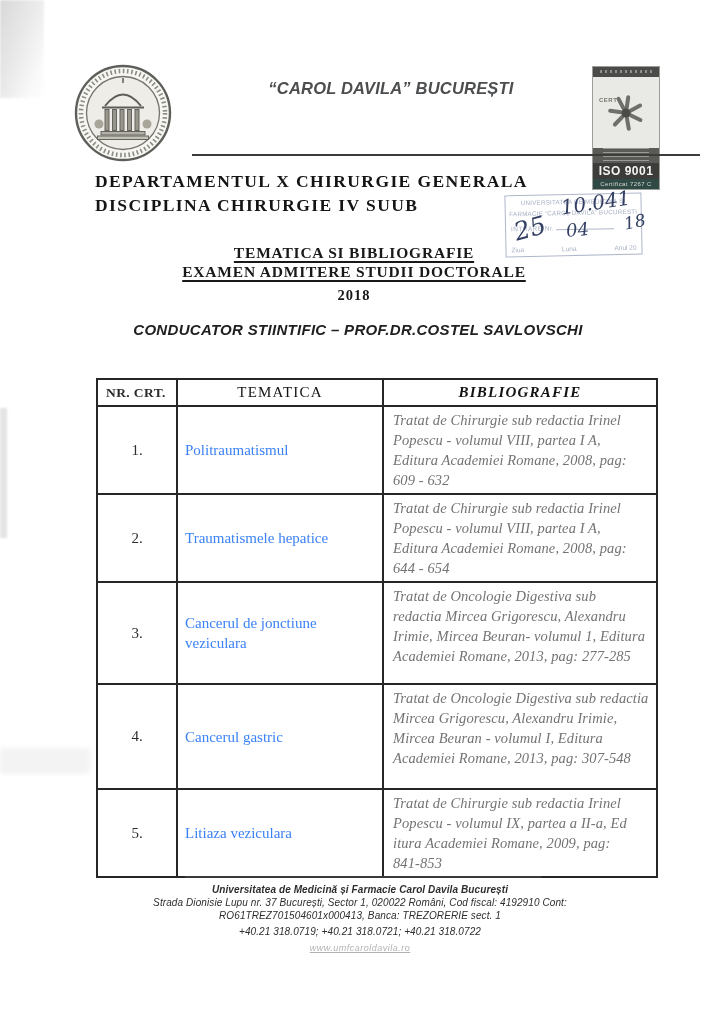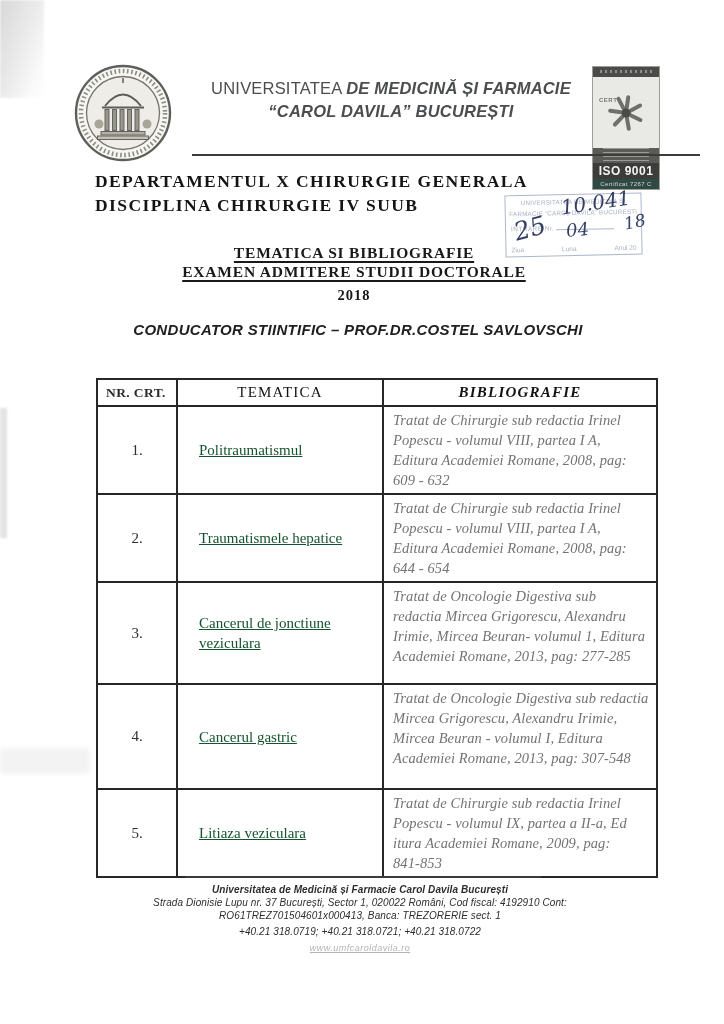--- a/index.html
+++ b/index.html
@@ -85,22 +85,22 @@
   table.main col.c1 { width:80px; } table.main col.c2 { width:206px; } table.main col.c3 { width:274px; }
   table.main th, table.main td { border:2px solid #262626; }
   th.h-nr { font-family:"Liberation Serif", serif; font-size:13.5px; letter-spacing:.4px;
     color:#2c2c2c; text-align:left; padding-left:8px; font-weight:bold; }
   th.h-tema { font-family:"Liberation Serif", serif; font-size:15px; letter-spacing:1.2px;
     font-weight:normal; color:#141414; }
   th.h-bib { font-family:"Liberation Serif", serif; font-size:15px; letter-spacing:1.2px;
     font-weight:bold; font-style:italic; color:#141414; }
   td.c-nr { font-family:"Liberation Serif", serif; font-size:15px; text-align:center;
     vertical-align:middle; color:#2e2e2e; }
-  td.c-tema { font-family:"Liberation Serif", serif; font-size:15px; color:#14532d;
-    vertical-align:middle; padding-left:21px; white-space:pre-line; line-height:20px;text-decoration:underline; }
+  td.c-tema { font-family:"Liberation Serif", serif; font-size:15px; color:#3b82f6;
+    vertical-align:middle; padding-left:7px; white-space:pre-line; line-height:20px; }
   td.c-bib { font-family:"Liberation Serif", serif; font-style:italic; font-size:14.5px;
     color:#737373; vertical-align:top; padding:3px 4px 3px 9px; white-space:pre-line;
     line-height:20px; letter-spacing:.1px; }
 
   
   .foot-rule { left:185px; top:876px; width:356px; height:1.5px; background:#3a3a3a; }
   .footer { left:0; top:883px; width:724px; text-align:center; transform:translateX(-2px);
     font-style:italic; font-size:10px; line-height:13px; color:#2d2d2d; letter-spacing:.1px; }
   .footer .f1 { font-weight:bold; }
   .footer .f4 { margin-top:3px; }
@@ -131,21 +131,20 @@
       <rect x="61" y="45.5" width="4" height="21"></rect>
     </g>
     <rect x="27" y="67.5" width="44" height="3.5" fill="#b3b0a6" stroke="#66645e" stroke-width="1"></rect>
     <rect x="23.5" y="72" width="51" height="3.5" fill="#c4c1b7" stroke="#66645e" stroke-width="1"></rect>
     <circle cx="25" cy="60" r="4.5" fill="#a8a59a"></circle>
     <circle cx="73" cy="60" r="4.5" fill="#a8a59a"></circle>
   </svg>
 </div>
 
 <div class="abs univ">
-  <div><span>UNIVERSITATEA </span><span class="bi">DE MEDICINĂ ȘI FARMACIE</span></div>
   <div class="bi">“CAROL DAVILA” BUCUREȘTI</div>
 </div>
 
 <div class="abs iso">
   <div class="iso-top"></div>
   <div class="iso-star">
     <span class="iso-cert-word">CERT</span>
     <svg width="40" height="40" viewBox="0 0 40 40">
       <g fill="#6f6f6b">
         <rect x="18" y="2" width="4" height="15" rx="2" transform="rotate(8 20 20)"></rect>

